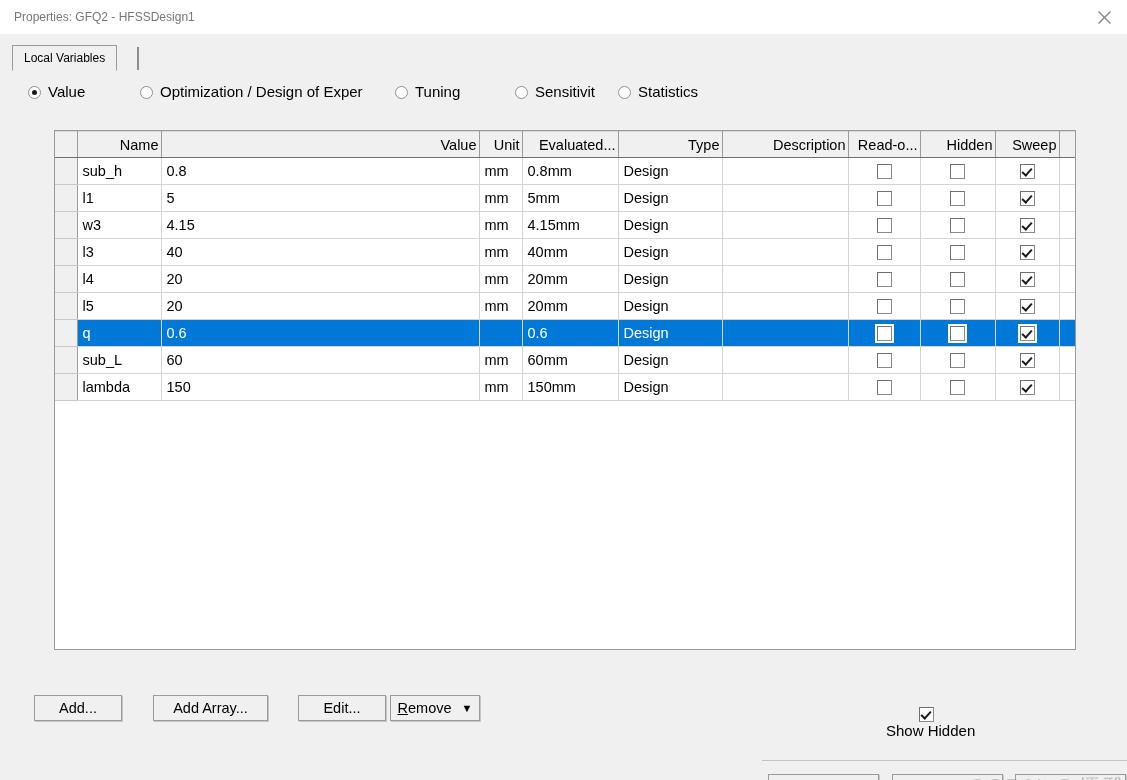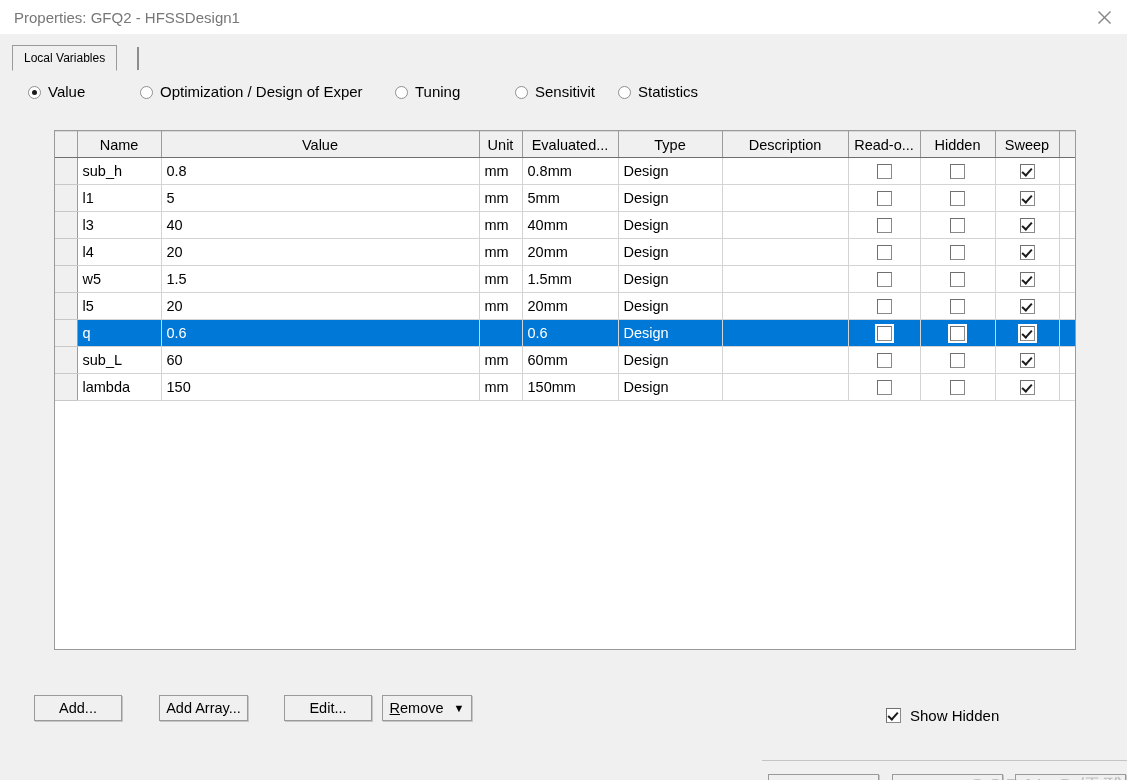--- a/index.html
+++ b/index.html
@@ -20,21 +20,21 @@
   
   #titlebar {
     height: 34px;
     background: #ffffff;
     display: flex;
     align-items: center;
     position: relative;
   }
   #title-text {
     margin-left: 14px;
-    font-size: 15px;
+    font-size: 12px;
     color: #777777;
     white-space: nowrap;
   }
   #close-btn {
     position: absolute;
     right: 0;
     top: 0;
     width: 46px;
     height: 34px;
     display: flex;
@@ -149,21 +149,21 @@
   table.grid th {
     height: 26px;
     background: #f0f0f0;
     border-right: 1px solid #9b9b9b;
     border-bottom: 1px solid #6e6e6e;
     border-top: 1px solid #d8d8d8;
     font-weight: normal;
     font-size: 14.5px;
     overflow: hidden;
     white-space: nowrap;
-    text-align: center;
+    text-align: right;
     padding: 0 2px;
     box-sizing: border-box;
   }
   table.grid th.corner {
     border-right: 1px solid #9b9b9b;
   }
   table.grid td {
     height: 27px;
     border-right: 1px solid #d4d4d4;
     border-bottom: 1px solid #d4d4d4;
@@ -224,56 +224,57 @@
     outline-offset: 0px;
   }
 
   
   #btn-row {
     position: absolute;
     left: 34px;
     top: 661px;
     display: flex;
     align-items: center;
-    gap: 10px;
+    gap: 4px;
   }
   .winbtn {
     height: 26px;
     background: #f0f0f0;
     border: 1px solid #9a9a9a;
     box-shadow: 1px 1px 0 #c6c6c6;
     font-family: "Liberation Sans", "DejaVu Sans", sans-serif;
     font-size: 14.5px;
     color: #000000;
     display: flex;
     align-items: center;
     justify-content: center;
     box-sizing: border-box;
     cursor: pointer;
     white-space: nowrap;
   }
   #btn-add       { width: 88px; margin-right: 27px; }
-  #btn-add-array { width: 89px; margin-right: 26px; }
+  #btn-add-array { width: 115px; margin-right: 26px; }
   #btn-edit      { width: 88px; }
   #btn-remove    { width: 90px; }
   #btn-remove .accel { text-decoration: underline; }
   #btn-remove .caret {
     margin-left: 10px;
     font-size: 11px;
     line-height: 1;
   }
 
   
   #show-hidden {
     position: absolute;
     left: 886px;
     top: 673px;
     display: flex;
     align-items: center;
     cursor: pointer;
+    flex-direction: column;
   }
   #show-hidden .cb { margin-right: 9px; }
   #show-hidden .lbl { font-size: 15px; }
 
   
   #footer-sep {
     position: absolute;
     left: 762px;
     top: 726px;
     width: 365px;
@@ -401,50 +402,50 @@
             <td>5mm</td>
             <td>Design</td>
             <td></td>
             <td class="cb-cell"><span class="cb"></span></td>
             <td class="cb-cell"><span class="cb"></span></td>
             <td class="cb-cell"><span class="cb checked"></span></td>
             <td></td>
           </tr>
           <tr>
             <td class="rowhdr"></td>
+            <td>w3</td>
+            <td>4.15</td>
+            <td>mm</td>
+            <td>4.15mm</td>
+            <td>Design</td>
+            <td></td>
+            <td class="cb-cell"><span class="cb"></span></td>
+            <td class="cb-cell"><span class="cb"></span></td>
+            <td class="cb-cell"><span class="cb checked"></span></td>
+            <td></td>
+          </tr>
+          <tr>
+            <td class="rowhdr"></td>
             <td>l3</td>
             <td>40</td>
             <td>mm</td>
             <td>40mm</td>
             <td>Design</td>
             <td></td>
             <td class="cb-cell"><span class="cb"></span></td>
             <td class="cb-cell"><span class="cb"></span></td>
             <td class="cb-cell"><span class="cb checked"></span></td>
             <td></td>
           </tr>
           <tr>
             <td class="rowhdr"></td>
             <td>l4</td>
             <td>20</td>
             <td>mm</td>
             <td>20mm</td>
-            <td>Design</td>
-            <td></td>
-            <td class="cb-cell"><span class="cb"></span></td>
-            <td class="cb-cell"><span class="cb"></span></td>
-            <td class="cb-cell"><span class="cb checked"></span></td>
-            <td></td>
-          </tr>
-          <tr>
-            <td class="rowhdr"></td>
-            <td>w5</td>
-            <td>1.5</td>
-            <td>mm</td>
-            <td>1.5mm</td>
             <td>Design</td>
             <td></td>
             <td class="cb-cell"><span class="cb"></span></td>
             <td class="cb-cell"><span class="cb"></span></td>
             <td class="cb-cell"><span class="cb checked"></span></td>
             <td></td>
           </tr>
           <tr>
             <td class="rowhdr"></td>
             <td>l5</td>

